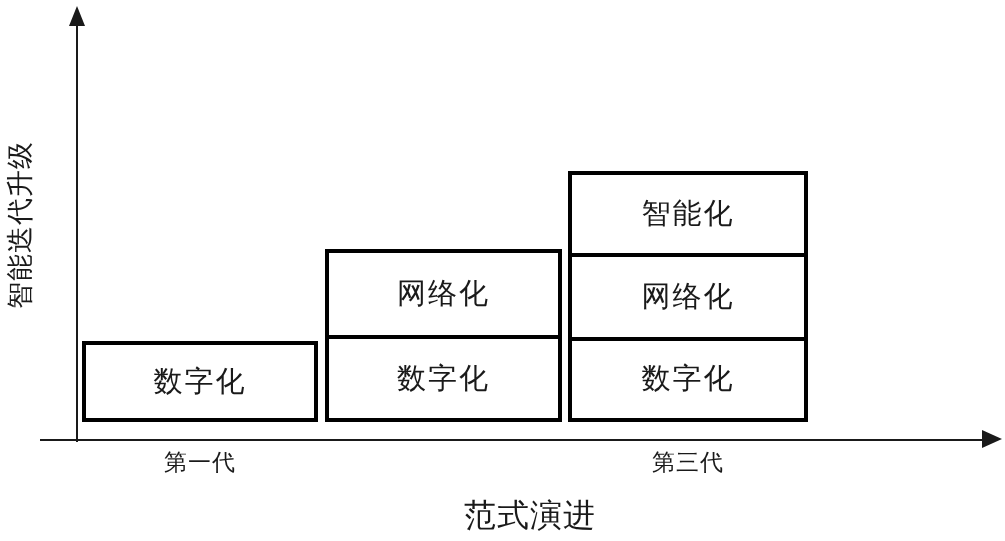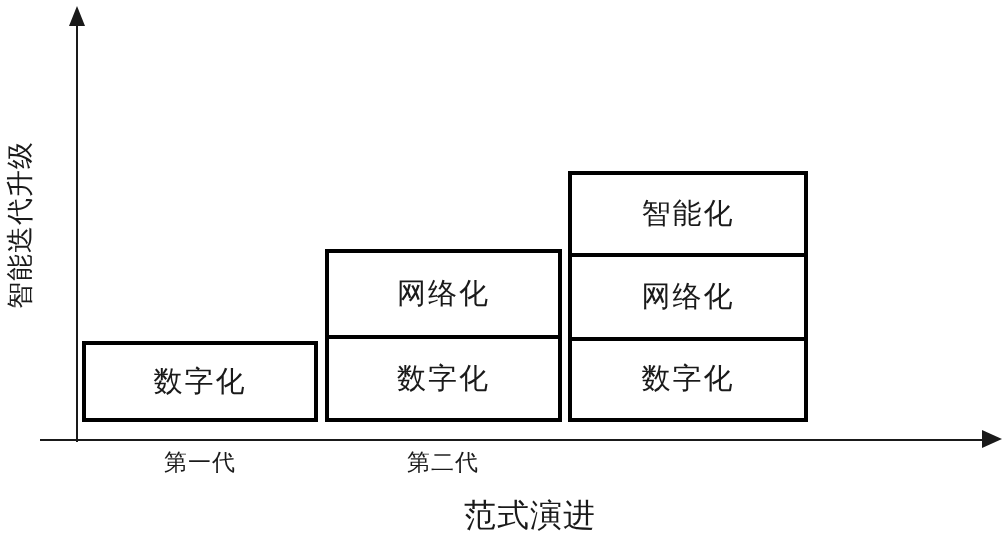--- a/index.html
+++ b/index.html
@@ -149,15 +149,15 @@
     <div class="segment" style="height:92px">数字化</div>
   </div>
 
   <div class="bar" id="bar-3">
     <div class="segment" style="height:93px">智能化</div>
     <div class="segment" style="height:95px">网络化</div>
     <div class="segment" style="height:92px">数字化</div>
   </div>
 
   <div class="tick-label" id="tick-1">第一代</div>
-  <div class="tick-label" id="tick-2">第二代</div>
+  <div class="tick-label" id="tick-3">第三代</div>
 
 </div>
 
 </body></html>

